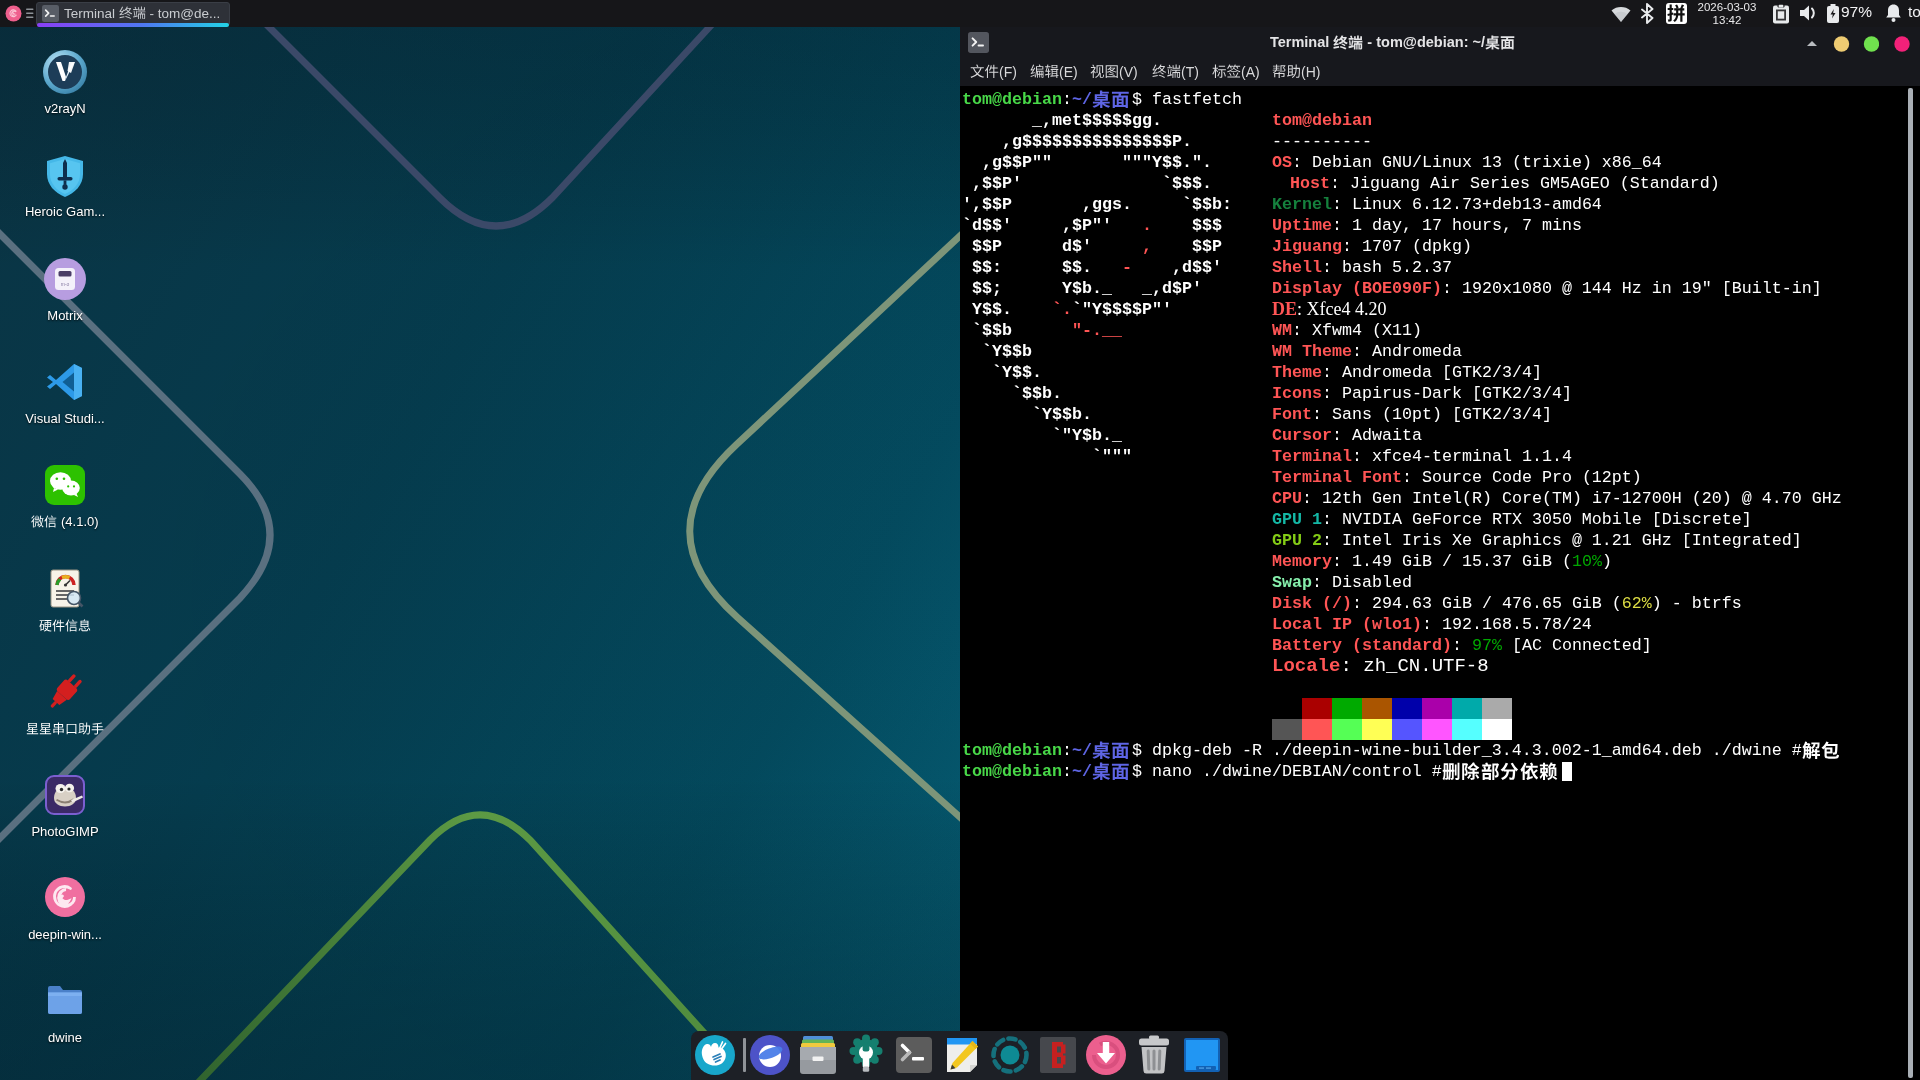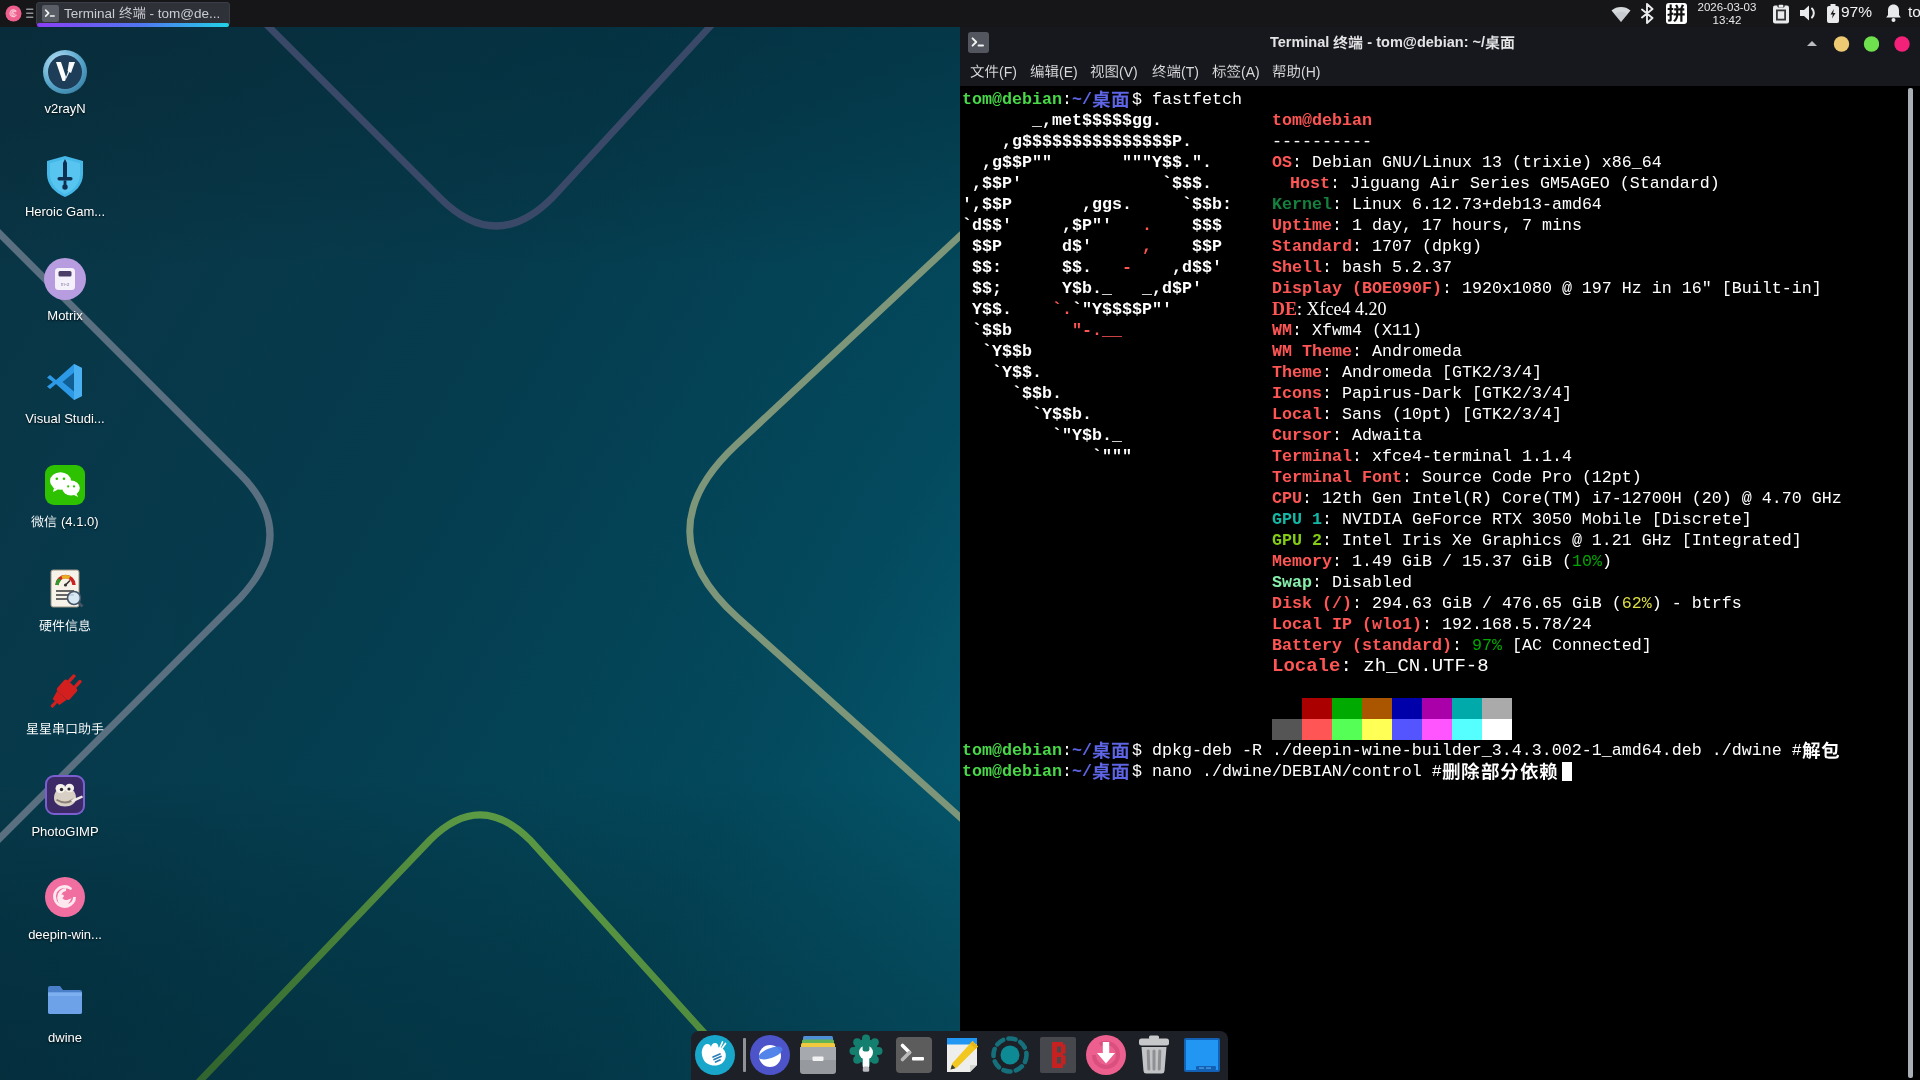--- a/index.html
+++ b/index.html
@@ -242,29 +242,29 @@
         <div class="abs" style="left:2.0px;top:297.0px;white-space:pre;font-family:'Liberation Mono',monospace;font-size:16.67px;line-height:21px"><b style="color:#ffffff">     `$$b.</b></div>
         <div class="abs" style="left:2.0px;top:318.0px;white-space:pre;font-family:'Liberation Mono',monospace;font-size:16.67px;line-height:21px"><b style="color:#ffffff">       `Y$$b.</b></div>
         <div class="abs" style="left:2.0px;top:339.0px;white-space:pre;font-family:'Liberation Mono',monospace;font-size:16.67px;line-height:21px"><b style="color:#ffffff">         `"Y$b._</b></div>
         <div class="abs" style="left:2.0px;top:360.0px;white-space:pre;font-family:'Liberation Mono',monospace;font-size:16.67px;line-height:21px"><b style="color:#ffffff">             `"""</b></div>
         <div class="abs" style="left:312.0px;top:24.0px;white-space:pre;font-family:'Liberation Mono',monospace;font-size:16.67px;line-height:21px"><b style="color:#ff5555">tom@debian</b></div>
         <div class="abs" style="left:312.0px;top:45.0px;white-space:pre;font-family:'Liberation Mono',monospace;font-size:16.67px;line-height:21px"><span style="color:#ffffff">----------</span></div>
         <div class="abs" style="left:312.0px;top:66.0px;white-space:pre;font-family:'Liberation Mono',monospace;font-size:16.67px;line-height:21px"><b style="color:#ff5555">OS</b><span style="color:#ffffff">: </span><span style="color:#ffffff">Debian GNU/Linux 13 (trixie) x86_64</span></div>
         <div class="abs" style="left:330px;top:87.0px;white-space:pre;font-family:'Liberation Mono',monospace;font-size:16.67px;line-height:21px"><b style="color:#ff5555">Host</b><span style="color:#ffffff">: </span><span style="color:#ffffff">Jiguang Air Series GM5AGEO (Standard)</span></div>
         <div class="abs" style="left:312.0px;top:108.0px;white-space:pre;font-family:'Liberation Mono',monospace;font-size:16.67px;line-height:21px"><b style="color:#15803d">Kernel</b><span style="color:#ffffff">: </span><span style="color:#ffffff">Linux 6.12.73+deb13-amd64</span></div>
         <div class="abs" style="left:312.0px;top:129.0px;white-space:pre;font-family:'Liberation Mono',monospace;font-size:16.67px;line-height:21px"><b style="color:#ff5555">Uptime</b><span style="color:#ffffff">: </span><span style="color:#ffffff">1 day, 17 hours, 7 mins</span></div>
-        <div class="abs" style="left:312.0px;top:150.0px;white-space:pre;font-family:'Liberation Mono',monospace;font-size:16.67px;line-height:21px"><b style="color:#ff5555">Standard</b><span style="color:#ffffff">: </span><span style="color:#ffffff">1707 (dpkg)</span></div>
+        <div class="abs" style="left:312.0px;top:150.0px;white-space:pre;font-family:'Liberation Mono',monospace;font-size:16.67px;line-height:21px"><b style="color:#ff5555">Jiguang</b><span style="color:#ffffff">: </span><span style="color:#ffffff">1707 (dpkg)</span></div>
         <div class="abs" style="left:312.0px;top:171.0px;white-space:pre;font-family:'Liberation Mono',monospace;font-size:16.67px;line-height:21px"><b style="color:#ff5555">Shell</b><span style="color:#ffffff">: </span><span style="color:#ffffff">bash 5.2.37</span></div>
-        <div class="abs" style="left:312.0px;top:192.0px;white-space:pre;font-family:'Liberation Mono',monospace;font-size:16.67px;line-height:21px"><b style="color:#ff5555">Display (BOE090F)</b><span style="color:#ffffff">: </span><span style="color:#ffffff">1920x1080 @ 197 Hz in 16" [Built-in]</span></div>
+        <div class="abs" style="left:312.0px;top:192.0px;white-space:pre;font-family:'Liberation Mono',monospace;font-size:16.67px;line-height:21px"><b style="color:#ff5555">Display (BOE090F)</b><span style="color:#ffffff">: </span><span style="color:#ffffff">1920x1080 @ 144 Hz in 19" [Built-in]</span></div>
         <div class="abs" style="left:312.0px;top:213.0px;white-space:pre;font-family:Liberation Serif, serif;font-size:18px;line-height:21px"><b style="color:#ff5555">DE</b><span style="color:#ffffff">: </span><span style="color:#ffffff">Xfce4 4.20</span></div>
         <div class="abs" style="left:312.0px;top:234.0px;white-space:pre;font-family:'Liberation Mono',monospace;font-size:16.67px;line-height:21px"><b style="color:#ff5555">WM</b><span style="color:#ffffff">: </span><span style="color:#ffffff">Xfwm4 (X11)</span></div>
         <div class="abs" style="left:312.0px;top:255.0px;white-space:pre;font-family:'Liberation Mono',monospace;font-size:16.67px;line-height:21px"><b style="color:#ff5555">WM Theme</b><span style="color:#ffffff">: </span><span style="color:#ffffff">Andromeda</span></div>
         <div class="abs" style="left:312.0px;top:276.0px;white-space:pre;font-family:'Liberation Mono',monospace;font-size:16.67px;line-height:21px"><b style="color:#ff5555">Theme</b><span style="color:#ffffff">: </span><span style="color:#ffffff">Andromeda [GTK2/3/4]</span></div>
         <div class="abs" style="left:312.0px;top:297.0px;white-space:pre;font-family:'Liberation Mono',monospace;font-size:16.67px;line-height:21px"><b style="color:#ff5555">Icons</b><span style="color:#ffffff">: </span><span style="color:#ffffff">Papirus-Dark [GTK2/3/4]</span></div>
-        <div class="abs" style="left:312.0px;top:318.0px;white-space:pre;font-family:'Liberation Mono',monospace;font-size:16.67px;line-height:21px"><b style="color:#ff5555">Local</b><span style="color:#ffffff">: </span><span style="color:#ffffff">Sans (10pt) [GTK2/3/4]</span></div>
+        <div class="abs" style="left:312.0px;top:318.0px;white-space:pre;font-family:'Liberation Mono',monospace;font-size:16.67px;line-height:21px"><b style="color:#ff5555">Font</b><span style="color:#ffffff">: </span><span style="color:#ffffff">Sans (10pt) [GTK2/3/4]</span></div>
         <div class="abs" style="left:312.0px;top:339.0px;white-space:pre;font-family:'Liberation Mono',monospace;font-size:16.67px;line-height:21px"><b style="color:#ff5555">Cursor</b><span style="color:#ffffff">: </span><span style="color:#ffffff">Adwaita</span></div>
         <div class="abs" style="left:312.0px;top:360.0px;white-space:pre;font-family:'Liberation Mono',monospace;font-size:16.67px;line-height:21px"><b style="color:#ff5555">Terminal</b><span style="color:#ffffff">: </span><span style="color:#ffffff">xfce4-terminal 1.1.4</span></div>
         <div class="abs" style="left:312.0px;top:381.0px;white-space:pre;font-family:'Liberation Mono',monospace;font-size:16.67px;line-height:21px"><b style="color:#ff5555">Terminal Font</b><span style="color:#ffffff">: </span><span style="color:#ffffff">Source Code Pro (12pt)</span></div>
         <div class="abs" style="left:312.0px;top:402.0px;white-space:pre;font-family:'Liberation Mono',monospace;font-size:16.67px;line-height:21px"><b style="color:#ff5555">CPU</b><span style="color:#ffffff">: </span><span style="color:#ffffff">12th Gen Intel(R) Core(TM) i7-12700H (20) @ 4.70 GHz</span></div>
         <div class="abs" style="left:312.0px;top:423.0px;white-space:pre;font-family:'Liberation Mono',monospace;font-size:16.67px;line-height:21px"><b style="color:#14b8a6">GPU 1</b><span style="color:#ffffff">: </span><span style="color:#ffffff">NVIDIA GeForce RTX 3050 Mobile [Discrete]</span></div>
         <div class="abs" style="left:312.0px;top:444.0px;white-space:pre;font-family:'Liberation Mono',monospace;font-size:16.67px;line-height:21px"><b style="color:#84cc16">GPU 2</b><span style="color:#ffffff">: </span><span style="color:#ffffff">Intel Iris Xe Graphics @ 1.21 GHz [Integrated]</span></div>
         <div class="abs" style="left:312.0px;top:465.0px;white-space:pre;font-family:'Liberation Mono',monospace;font-size:16.67px;line-height:21px"><b style="color:#ff5555">Memory</b><span style="color:#ffffff">: </span><span style="color:#ffffff">1.49 GiB / 15.37 GiB (</span><span style="color:#00a800">10%</span><span style="color:#ffffff">)</span></div>
         <div class="abs" style="left:312.0px;top:486.0px;white-space:pre;font-family:'Liberation Mono',monospace;font-size:16.67px;line-height:21px"><b style="color:#86efac">Swap</b><span style="color:#ffffff">: </span><span style="color:#ffffff">Disabled</span></div>
         <div class="abs" style="left:312.0px;top:507.0px;white-space:pre;font-family:'Liberation Mono',monospace;font-size:16.67px;line-height:21px"><b style="color:#ff5555">Disk (/)</b><span style="color:#ffffff">: </span><span style="color:#ffffff">294.63 GiB / 476.65 GiB (</span><span style="color:#dddd44">62%</span><span style="color:#ffffff">) - btrfs</span></div>
         <div class="abs" style="left:312.0px;top:528.0px;white-space:pre;font-family:'Liberation Mono',monospace;font-size:16.67px;line-height:21px"><b style="color:#ff5555">Local IP (wlo1)</b><span style="color:#ffffff">: </span><span style="color:#ffffff">192.168.5.78/24</span></div>

